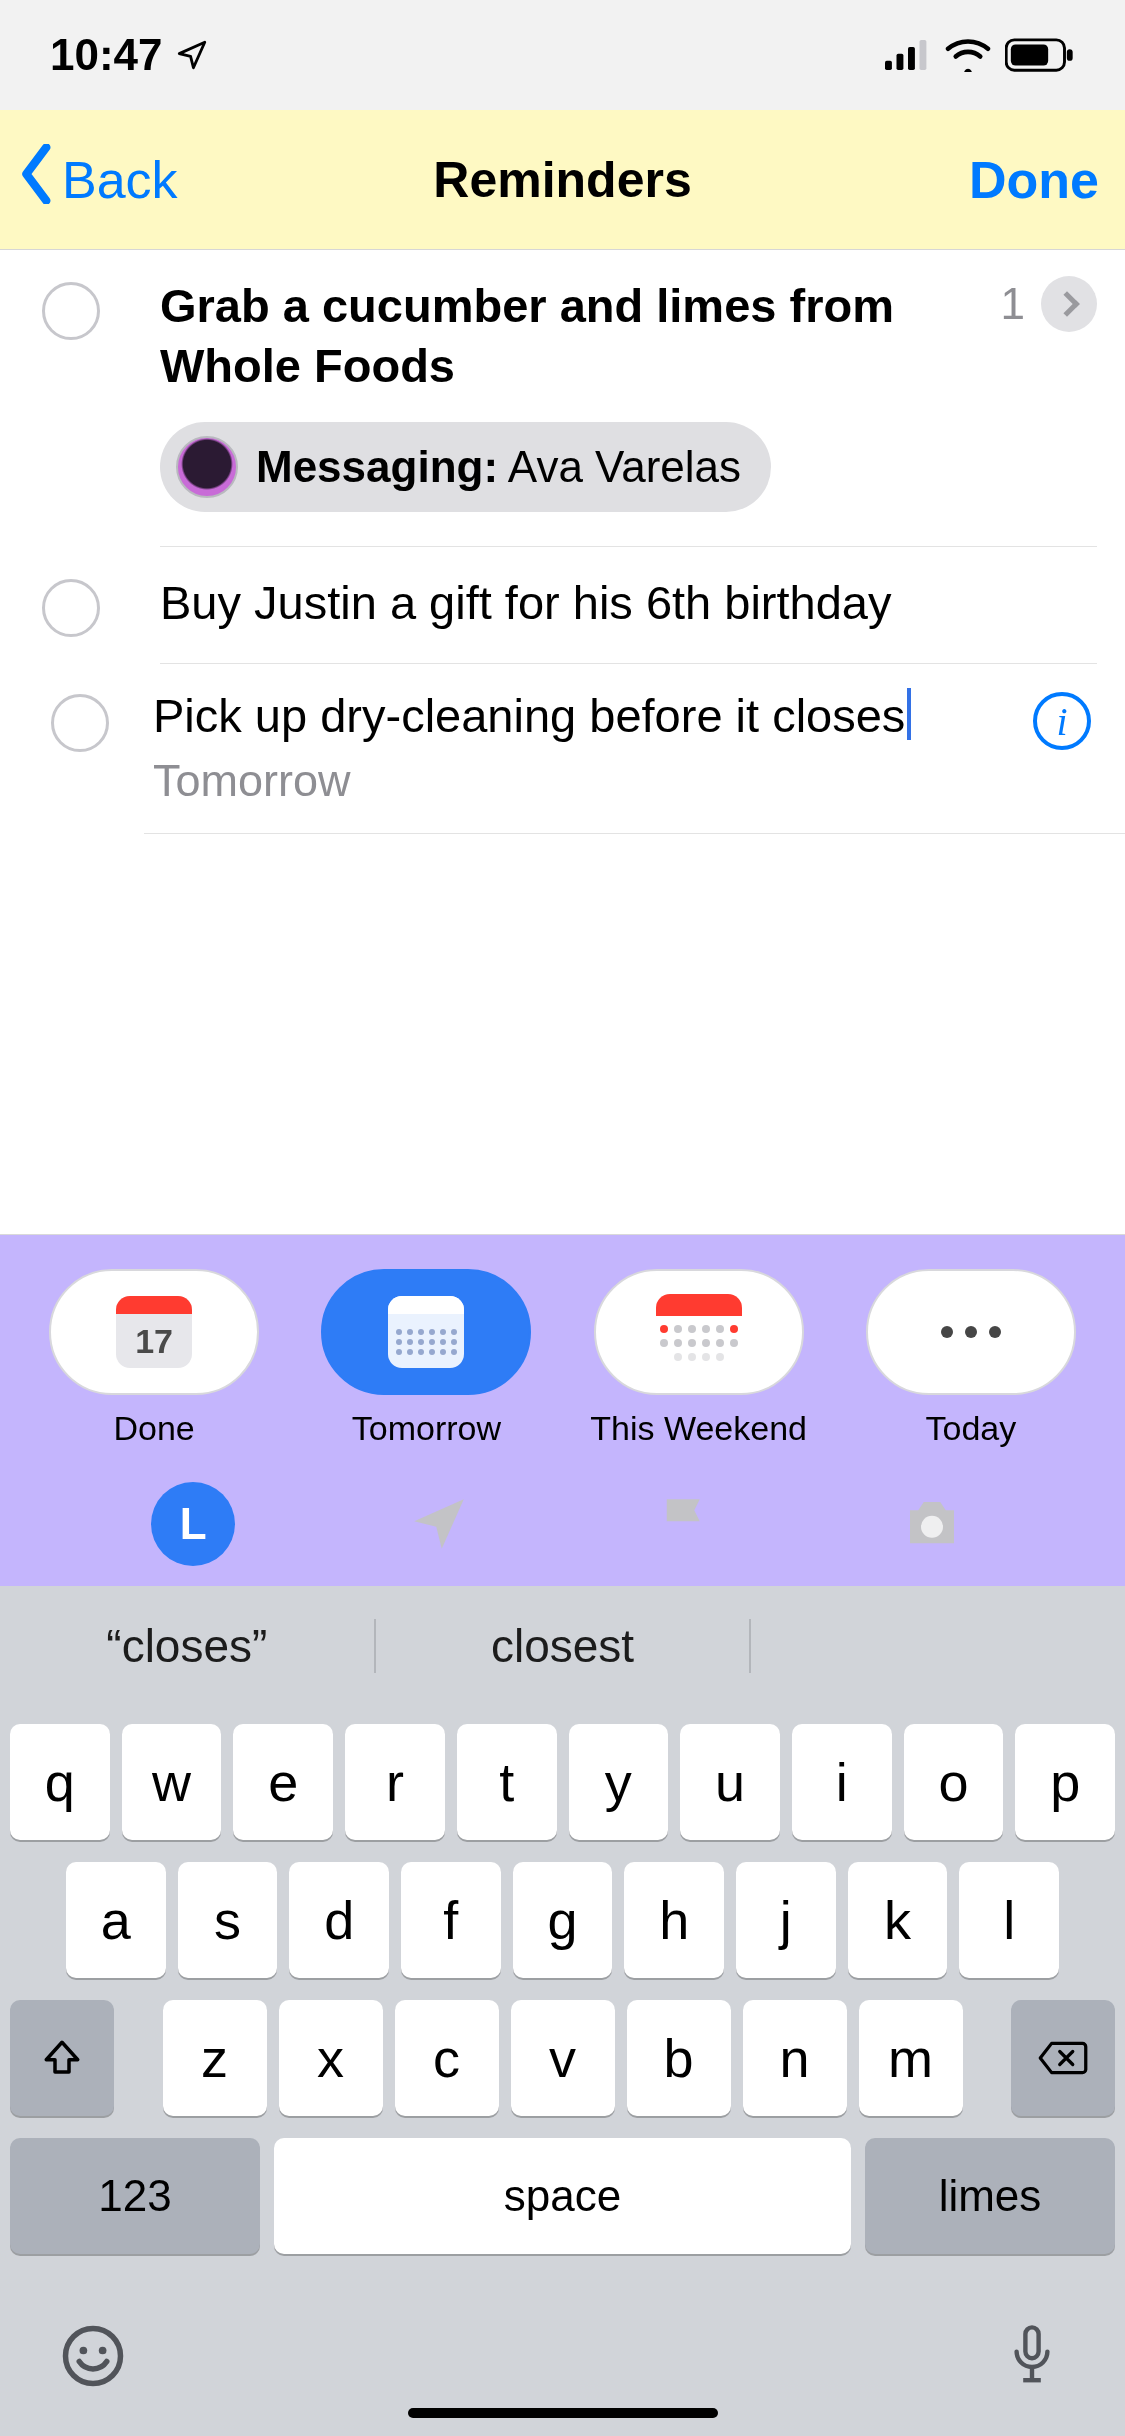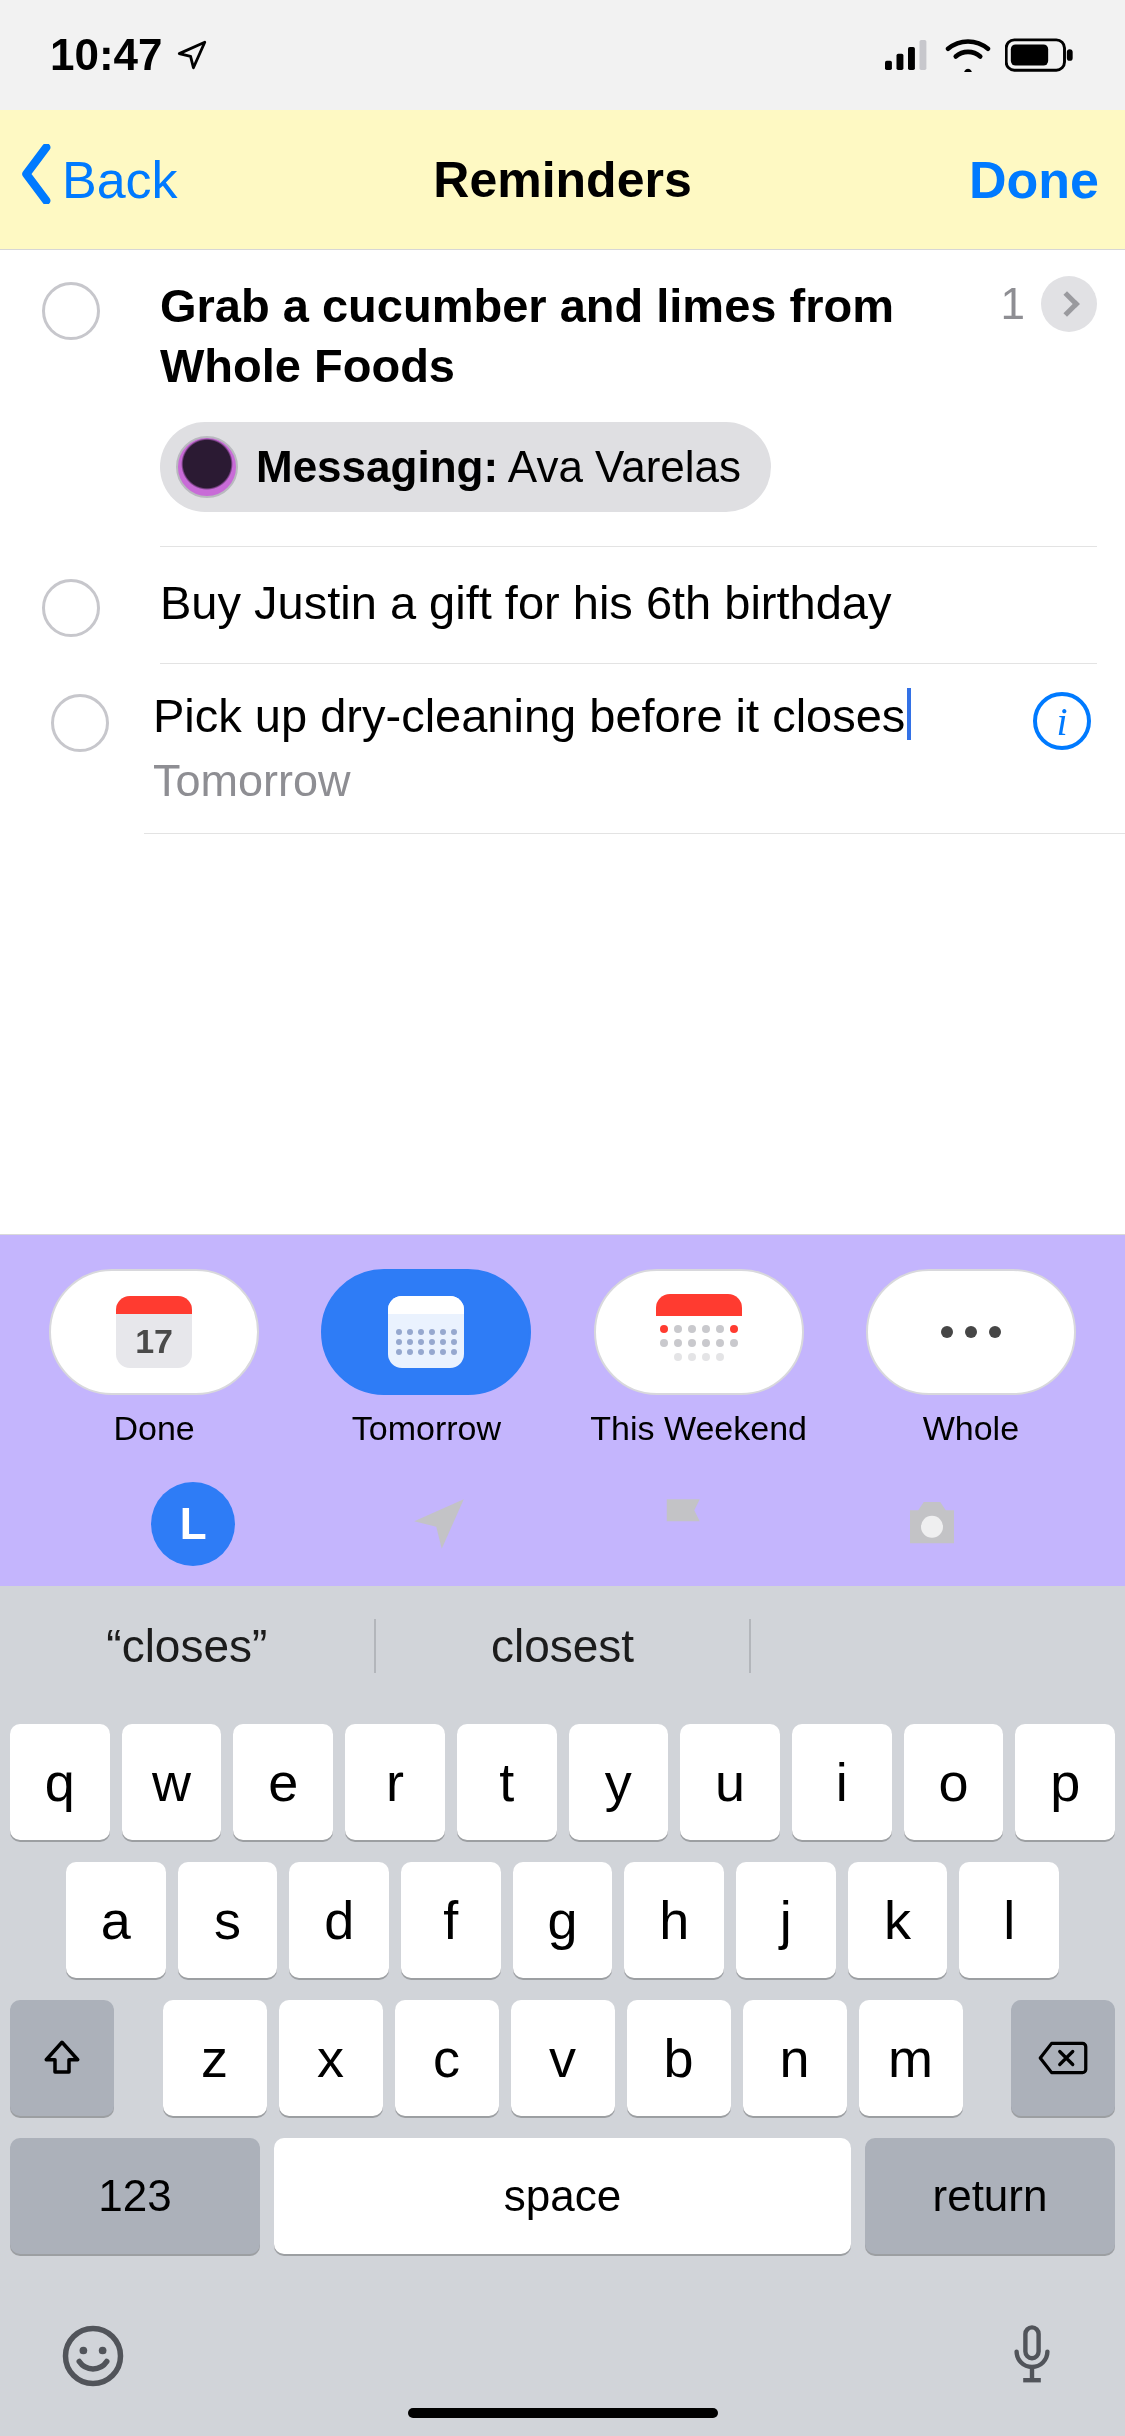--- a/index.html
+++ b/index.html
@@ -274,21 +274,21 @@
         <div class="quick-label">This Weekend</div>
       </div>
       <div class="quick-item">
         <div class="pill">
           <div class="ellipsis-dots">
               <span></span>
               <span></span>
               <span></span>
             </div>
         </div>
-        <div class="quick-label">Whole</div>
+        <div class="quick-label">Today</div>
       </div>
     </div>
 
     <div class="toolrow">
       <div class="tool-btn">
         <div class="tool-clock">L</div>
       </div>
       <div class="tool-btn tool-location">
         <svg viewBox="0 0 24 24">
             <path d="M3 11 L21 3 L13 21 L11 13 Z"></path>
@@ -356,21 +356,21 @@
         <div class="key fn">
           <svg width="52" height="40" viewBox="0 0 32 22">
             <path d="M9 2 H28 a2 2 0 0 1 2 2 V18 a2 2 0 0 1 -2 2 H9 L2 11 Z" fill="none" stroke="#000" stroke-width="2" stroke-linejoin="round"></path>
             <path d="M14 7 L22 15 M22 7 L14 15" stroke="#000" stroke-width="2" stroke-linecap="round"></path>
           </svg>
         </div>
       </div>
       <div class="kb-row r4">
         <div class="key wide-123">123</div>
         <div class="key space">space</div>
-        <div class="key return">return</div>
+        <div class="key return">limes</div>
       </div>
     </div>
     <div class="kb-bottom">
       <svg class="emoji-icon" viewBox="0 0 24 24">
         <circle cx="12" cy="12" r="10" fill="none" stroke="#51545a" stroke-width="2"></circle>
         <circle cx="8.5" cy="10" r="1.4" fill="#51545a"></circle>
           <circle cx="15.5" cy="10" r="1.4" fill="#51545a"></circle>
         <path d="M7 14 a6 6 0 0 0 10 0" fill="none" stroke="#51545a" stroke-width="2" stroke-linecap="round"></path>
       </svg>
       <svg class="mic-icon" viewBox="0 0 24 30">

